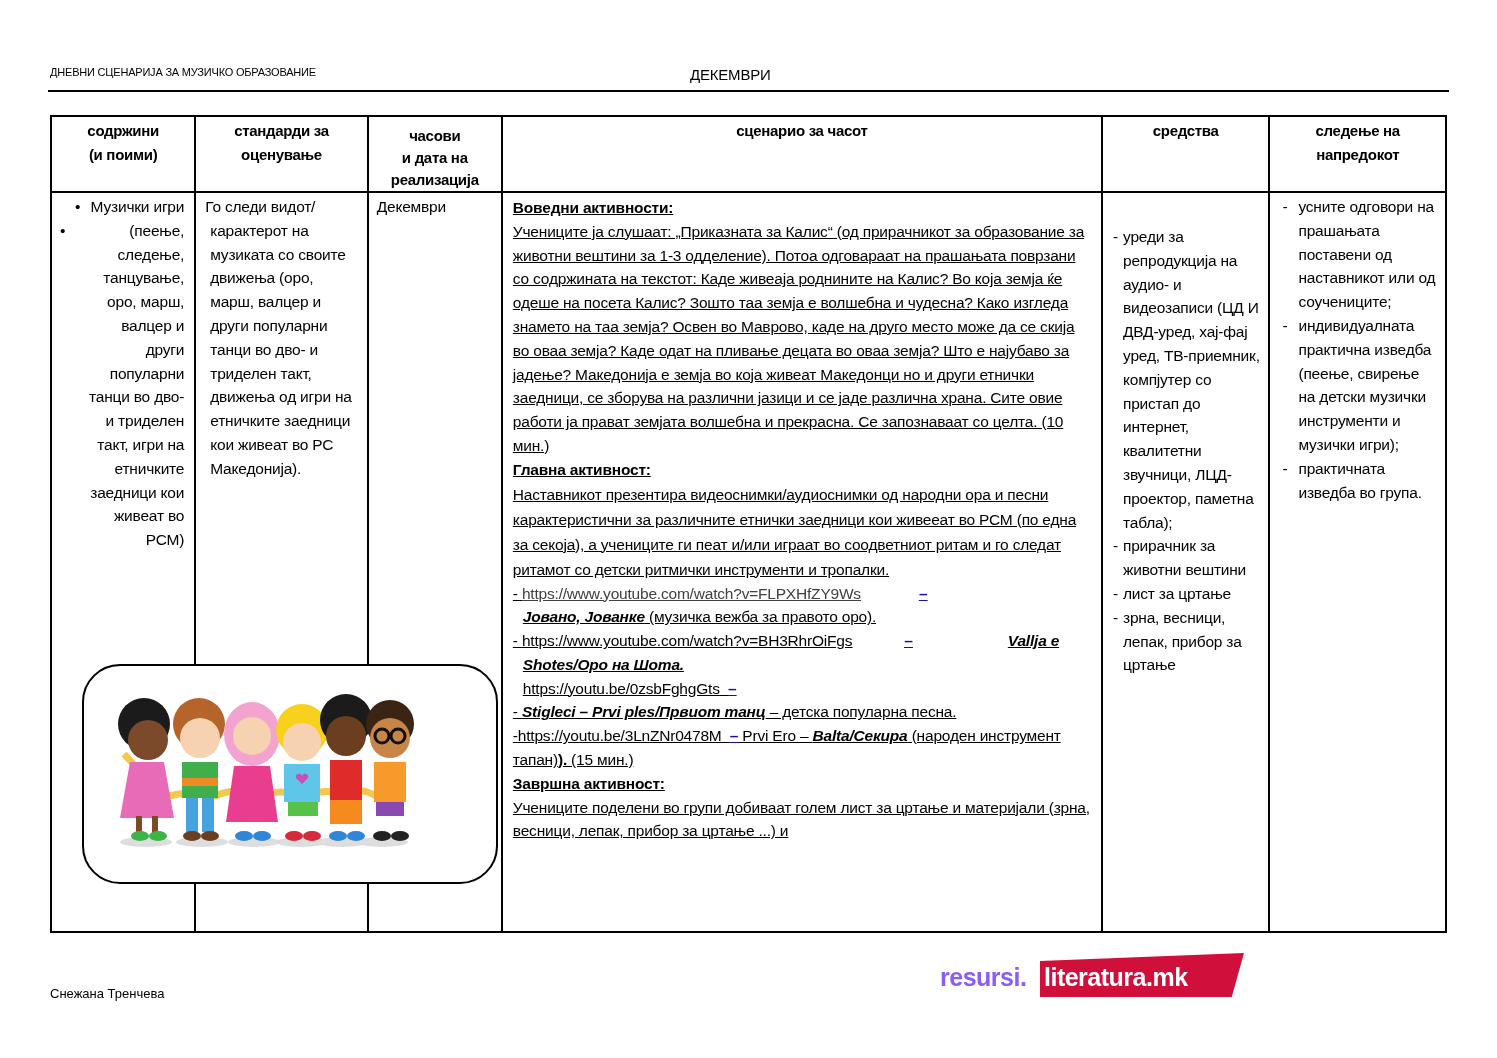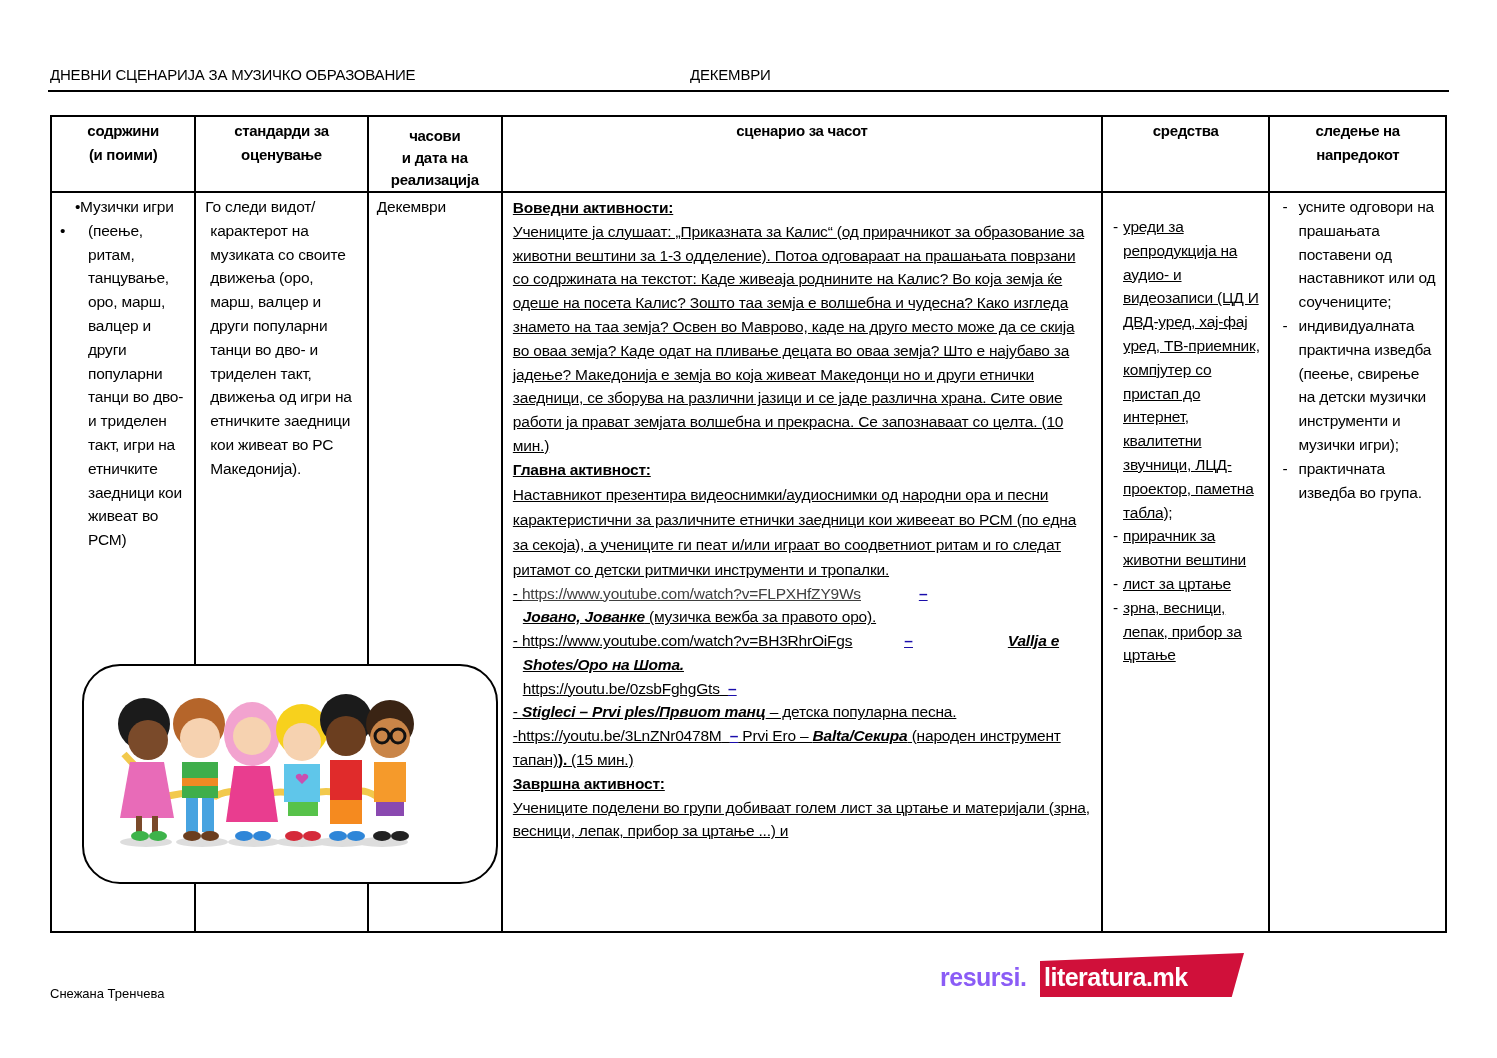--- a/index.html
+++ b/index.html
@@ -1,18 +1,18 @@
 <!DOCTYPE html>
 <html><head>
 <meta charset="utf-8">
 <style>
   html, body { margin: 0; padding: 0; background: #ffffff; }
   body { width: 1497px; height: 1058px; position: relative; overflow: hidden;
          font-family: "Liberation Sans", "DejaVu Sans", sans-serif; color: #000; }
-  .doc-title { position: absolute; left: 50px; top: 66px; font-size: 15px; letter-spacing: -0.2px; text-align: center; }
+  .doc-title { position: absolute; left: 50px; top: 66px; font-size: 11px; letter-spacing: -0.2px; text-align: center; }
   .doc-month { position: absolute; left: 690px; top: 66px; font-size: 15px; letter-spacing: -0.2px; }
   .header-rule { position: absolute; left: 48px; top: 90px; width: 1401px; height: 2px; background: #000; }
 
   table.plan { position: absolute; left: 50px; top: 115px; width: 1397px; height: 818px;
                border-collapse: collapse; table-layout: fixed; }
   table.plan td, table.plan th { border: 2px solid #000; vertical-align: top; padding: 0; }
   table.plan th { font-weight: bold; font-size: 15px; line-height: 24px; text-align: center; height: 66px; padding-top: 2px; letter-spacing: -0.3px; margin-top: 32px; }
   table.plan td { font-size: 15.5px; line-height: 23.8px; letter-spacing: -0.2px; }
 
   .c1 { width: 143px; } .c2 { width: 171px; } .c3 { width: 133px; } .c4 { width: 595px; } .c5 { width: 166px; } .c6 { width: 175px; }
@@ -86,23 +86,23 @@
     <th>
           <div>средства</div>
         </th>
     <th>
           <div>следење на</div>
           <div>напредокот</div>
         </th>
   </tr>
   <tr>
     <td>
-      <ul class="bullet-list" style="padding-top:2px;padding-right:10px;">
+      <ul class="bullet-list" style="padding-top:2px;padding-right:10px;text-align:right;">
         <li class="b1">Музички игри</li>
-        <li class="b2">(пеење, ритам, танцување, оро, марш, валцер и други популарни танци во дво- и триделен такт, игри на етничките заедници кои живеат во РСМ)</li>
+        <li class="b2">(пеење, следење, танцување, оро, марш, валцер и други популарни танци во дво- и триделен такт, игри на етничките заедници кои живеат во РСМ)</li>
       </ul>
     </td>
     <td>
       <div style="padding:2px 8px 0 8px;text-indent:-5px;padding-left:14px;">Го следи видот/карактерот на музиката со своите движења (оро, марш, валцер и други популарни танци во дво- и триделен такт, движења од игри на етничките заедници кои живеат во РС Македонија).</div>
     </td>
     <td>
       <div style="padding:2px 8px 0 8px;">Декември</div>
     </td>
     <td>
       <div class="scenario">
@@ -122,21 +122,21 @@
         </p>
         <p class="indent ital-b" style="margin-top:-24px;text-indent:485px;">Vallja e Shotes/Оро на Шота.</p>
         <p class="indent"><a class="link-dark">https://youtu.be/0zsbFghgGts</a>&nbsp;&nbsp;<a class="dash-link">–</a></p>
         <p style="padding-right:100px;"><span style="white-space:pre;">- </span><span class="ital-b">Stigleci – Prvi ples/Првиот танц</span><span> – детска популарна песна.</span></p>
         <p><span>-</span><a class="link-dark">https://youtu.be/3LnZNr0478M</a>&nbsp;&nbsp;<a class="dash-link">–</a><span> Prvi Ero – </span><span class="ital-b">Balta/Секира</span><span> (народен инструмент тапан)</span><span style="text-decoration:underline;font-weight:bold;">).</span><span> (15 мин.)</span></p>
         <p class="sec-h">Завршна активност:</p>
         <p>Учениците поделени во групи добиваат голем лист за цртање и материјали (зрна, весници, лепак, прибор за цртање ...) и</p>
       </div>
     </td>
     <td>
-      <ul class="dash-list" style="padding-top:22px;padding-right:6px;text-decoration:underline;">
+      <ul class="dash-list" style="padding-top:32px;padding-right:6px;">
         <li>уреди за репродукција на аудио- и видеозаписи (ЦД И ДВД-уред, хај-фај уред, ТВ-приемник, компјутер со пристап до интернет, квалитетни звучници, ЛЦД-проектор, паметна табла);</li>
         <li>прирачник за животни вештини</li>
         <li>лист за цртање</li>
         <li>зрна, весници, лепак, прибор за цртање</li>
       </ul>
     </td>
     <td>
       <ul class="dash-list wide" style="padding-top:2px;padding-right:6px;">
         <li>усните одговори на прашањата поставени од наставникот или од соучениците;</li>
         <li>индивидуалната практична изведба (пеење, свирење на детски музички инструменти и музички игри);</li>

